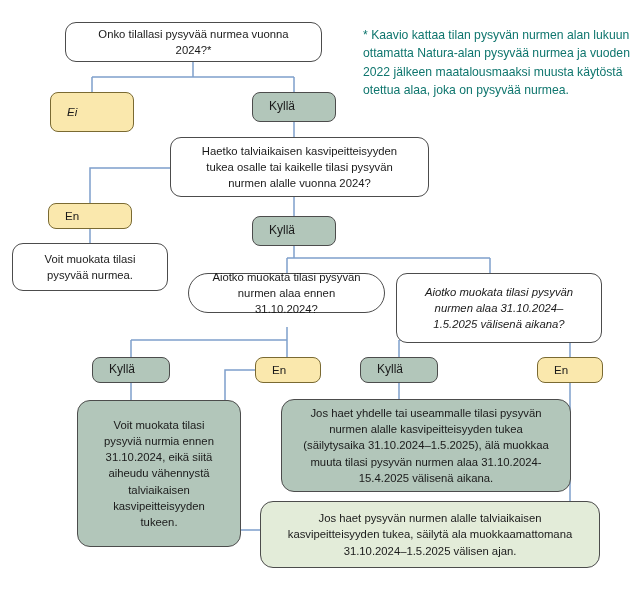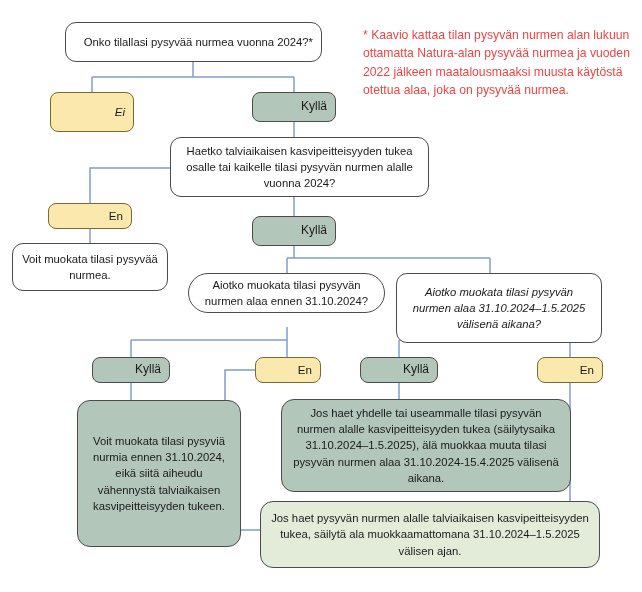--- a/index.html
+++ b/index.html
@@ -27,27 +27,27 @@
     width: 642px;
     height: 592px;
     z-index: 1;
   }
   .node {
     position: absolute;
     z-index: 2;
     box-sizing: border-box;
     display: flex;
     align-items: center;
-    justify-content: flex-end;
+    justify-content: flex-start;
     text-align: center;
     border: 1.3px solid #4a4a4a;
     border-radius: 11px;
     font-size: 11.3px;
     line-height: 1.42;
-    padding: 3px 8px;
+    padding: 3px 16px;
     background: #ffffff;
   }
   .node-question {
     background: #ffffff;
     border-color: #4c4c4c;
     border-width: 1.4px;
   }
   .node-yes {
     background: #b2c6ba;
     border-color: #4c4c4c;
@@ -82,21 +82,21 @@
   }
   #footnote {
     position: absolute;
     z-index: 2;
     left: 363px;
     top: 26px;
     width: 268px;
     font-size: 12.2px;
     line-height: 1.5;
     text-align: left;
-    color: #ef4444;
+    color: #0f766e;
     white-space: pre-line;
   }
 </style>
 </head>
 <body>
 
 <div id="flowchart-root">
 
   <svg id="connector-layer" viewBox="0 0 642 592" width="642" height="592" xmlns="http://www.w3.org/2000/svg">
     <g fill="none" stroke="#7e9fcb" stroke-width="1.5">

